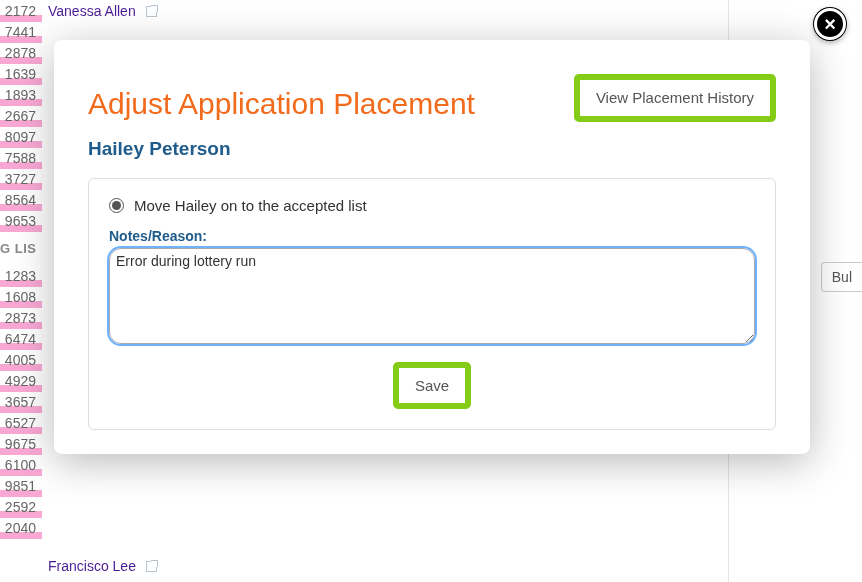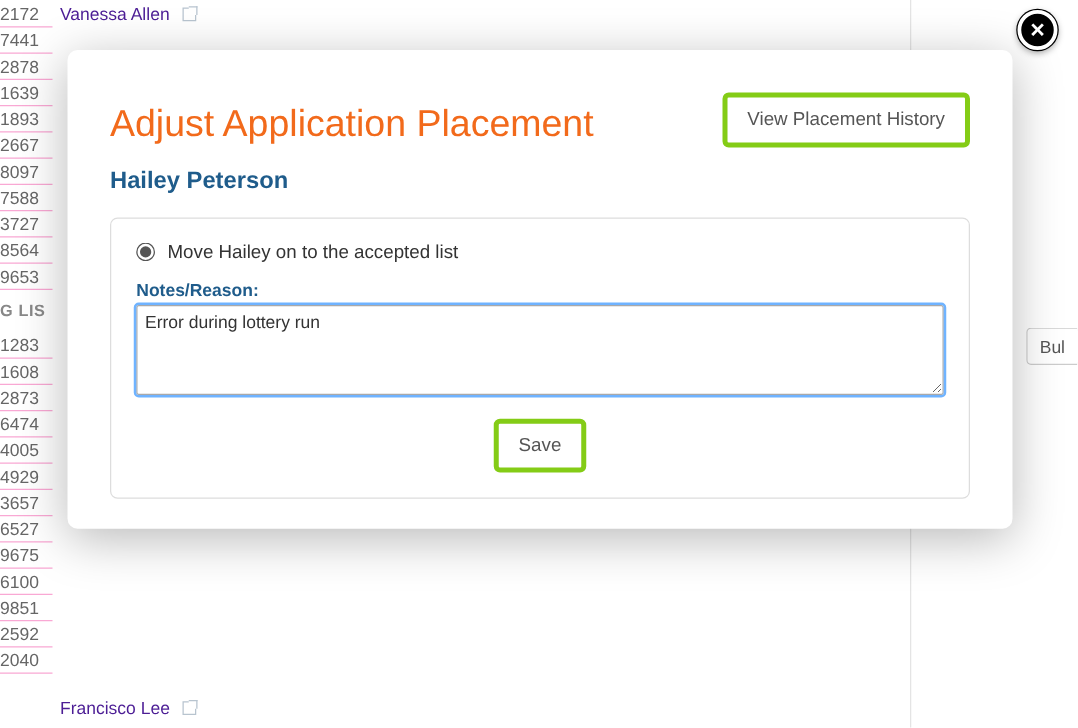--- a/index.html
+++ b/index.html
@@ -21,23 +21,23 @@
   }
   .bg-col-nums {
     position: absolute;
     left: 0; top: 0;
     width: 42px;
     padding-top: 1px;
   }
   .bg-col-nums div {
     height: 21px;
     line-height: 21px;
-    text-align: left;
+    text-align: right;
     padding-right: 6px;
-    border-bottom: 1px solid #f9a8d4;
+    border-bottom: 7px solid #f9a8d4;
   }
   .bg-col-nums .section {
     height: 34px;
     line-height: 34px;
     font-weight: 700;
     color: #888;
     font-size: 13px;
     letter-spacing: .5px;
     white-space: nowrap;
     border-bottom: none;
@@ -108,21 +108,21 @@
   .modal-title {
     font-size: 30px;
     font-weight: 400;
     color: #f26a1b;
     margin: 0;
     line-height: 1.15;
   }
   .btn {
     display: inline-block;
     padding: 8px 16px;
-    border: 4px solid #84cc16;
+    border: 6px solid #84cc16;
     border-radius: 5px;
     background: #fff;
     color: #555;
     font-size: 15px;
     cursor: pointer;
     line-height: 1.3;
   }
   .applicant-name {
     color: #1f5c8b;
     font-size: 19px;
@@ -161,26 +161,26 @@
     padding: 0 4px;
   }
   .notes-label {
     color: #1f5c8b;
     font-weight: 700;
     font-size: 14px;
     margin: 14px 0 4px 0;
   }
   .notes {
     width: 100%;
-    height: 72px;
+    height: 96px;
     resize: both;
     border: 1px solid #a9a9a9;
     outline: 2px solid #6fb3ff;
     outline-offset: 0px;
-    border-radius: 2px;
+    border-radius: 12px;
     padding: 4px 6px;
     font-family: Arial, sans-serif;
     font-size: 14px;
     color: #333;
   }
   .save-wrap {
     text-align: center;
     margin-top: 14px;
   }
 

